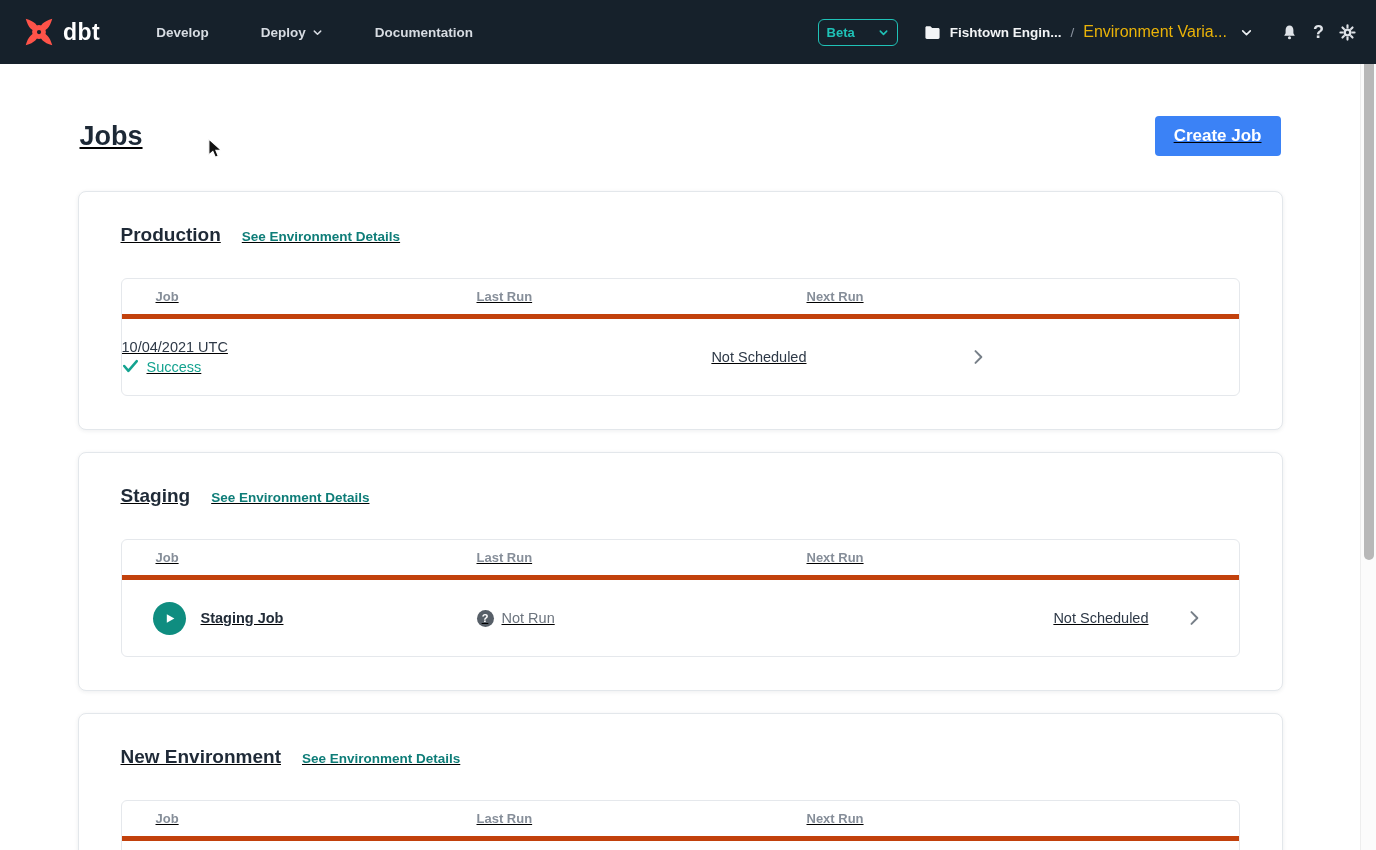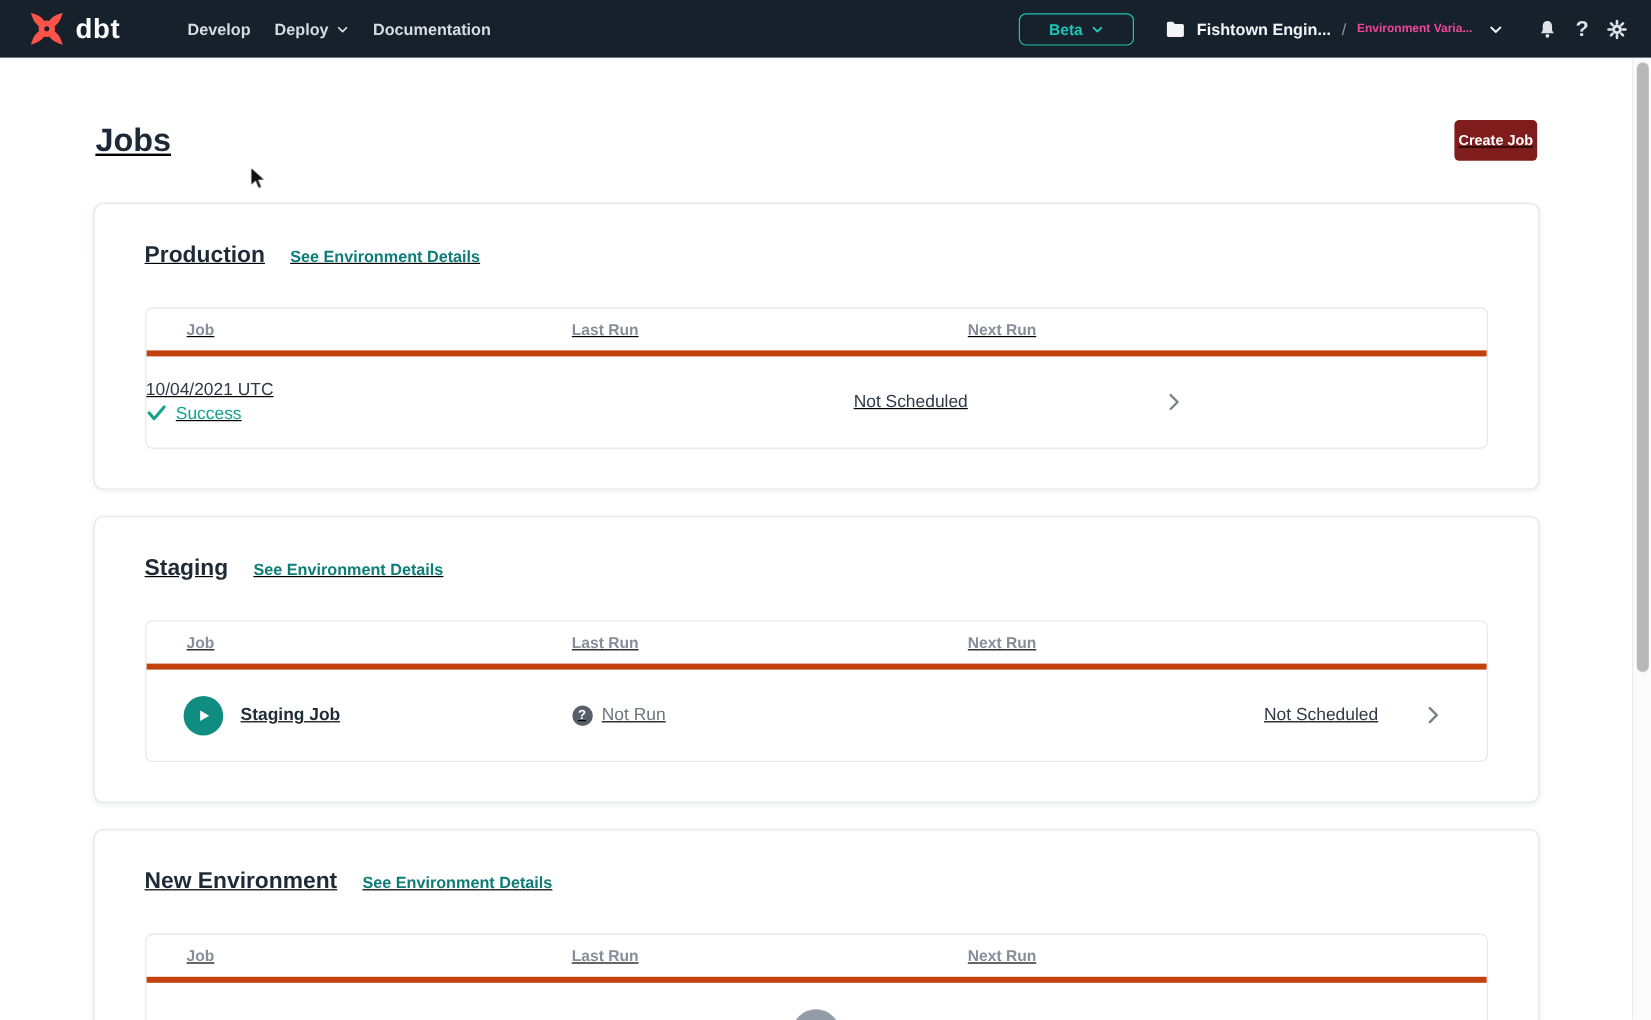--- a/index.html
+++ b/index.html
@@ -1,48 +1,48 @@
 <!DOCTYPE html>
 <html><head>
 <meta charset="utf-8">
 <style>
   * { margin:0; padding:0; box-sizing:border-box; }
   html,body { width:1376px; height:850px; overflow:hidden; background:#fff;
     font-family:"Liberation Sans","DejaVu Sans",sans-serif; }
 
   
-  .topnav { position:relative; z-index:5; height:48px; background:#16212b; display:flex;
+  .topnav { position:relative; z-index:5; height:64px; background:#16212b; display:flex;
     align-items:center; justify-content:space-between; padding:0 20px 0 22px; }
   .nav-left { display:flex; align-items:center; gap:34px; }
   .brand { display:flex; align-items:center; gap:7px; cursor:pointer; }
   .brand-text { color:#fff; font-size:23px; font-weight:bold; letter-spacing:.5px; }
-  .nav-links { display:flex; align-items:center; gap:20px; margin-left:22px;justify-content:flex-end; }
+  .nav-links { display:flex; align-items:center; gap:52px; margin-left:22px;justify-content:flex-end; }
   .nav-link { display:flex; align-items:center; gap:6px; color:#d7dce2; font-size:13.5px;
     font-weight:600; cursor:pointer; }
   .nav-right { display:flex; align-items:center; gap:18px; }
-  .beta-btn { display:flex; align-items:center; gap:7px; border:1.5px solid #1fc2b7;
+  .beta-btn { display:flex; align-items:center; gap:23px; border:1.5px solid #1fc2b7;
     background:transparent; color:#1fc2b7; font-weight:700; font-size:13px;
-    padding:5px 24px; border-radius:6px; cursor:pointer; font-family:inherit; }
+    padding:5px 8px; border-radius:6px; cursor:pointer; font-family:inherit; }
   .breadcrumb { display:flex; align-items:center; gap:9px; margin-left:8px; }
   .crumb-project { color:#f2f4f6; font-size:13.5px; font-weight:700; cursor:pointer; }
   .crumb-sep { color:#8d96a2; font-size:13.5px; }
-  .crumb-page { color:#ec4899; font-size:10px; font-weight:700; cursor:pointer; }
+  .crumb-page { color:#eab308; font-size:16px; font-weight:400; cursor:pointer; }
   .nav-icons { display:flex; align-items:center; gap:15px; margin-left:10px; }
   .icon-btn { background:none; border:none; cursor:pointer; color:#dfe3e8; display:flex;
     align-items:center; padding:0; }
   .help-glyph { color:#dfe3e8; font-size:18px; font-weight:bold; }
 
   
   .page { width:1360px; height:846px; overflow:hidden; padding-top:52px;text-decoration:underline; }
   .container { width:1205px; margin:0 auto; }
   .page-header { display:flex; align-items:center; justify-content:space-between;
     padding:0 2px; margin-bottom:35px; }
   .page-title { font-size:27px; font-weight:700; color:#1d2936; }
-  .create-btn { background:#7f1d1d; color:#fff; border:none; border-radius:4px;
-    font-size:12px; font-weight:600; padding:10px 3px; cursor:pointer; font-family:inherit; }
+  .create-btn { background:#3b82f6; color:#fff; border:none; border-radius:4px;
+    font-size:17px; font-weight:600; padding:10px 19px; cursor:pointer; font-family:inherit; }
 
   
   .env-card { background:#fff; border:1px solid #e3e7eb; border-radius:8px;
     box-shadow:0 1px 4px rgba(25,35,50,.08); padding:32px 42px 33px; margin-bottom:22px; }
   .env-head { display:flex; align-items:baseline; gap:21px; margin-bottom:32px;text-align:right; }
   .env-title { font-size:19px; font-weight:700; color:#1f2a37; }
   .env-link { font-size:13.5px; font-weight:700; color:#0e7d78; text-decoration:none; cursor:pointer; }
 
   .jobs-table { border:1px solid #e5e8ec; border-radius:6px; overflow:hidden; }
   .t-row { display:grid; grid-template-columns:355px 330px 1fr 90px; align-items:center; }

